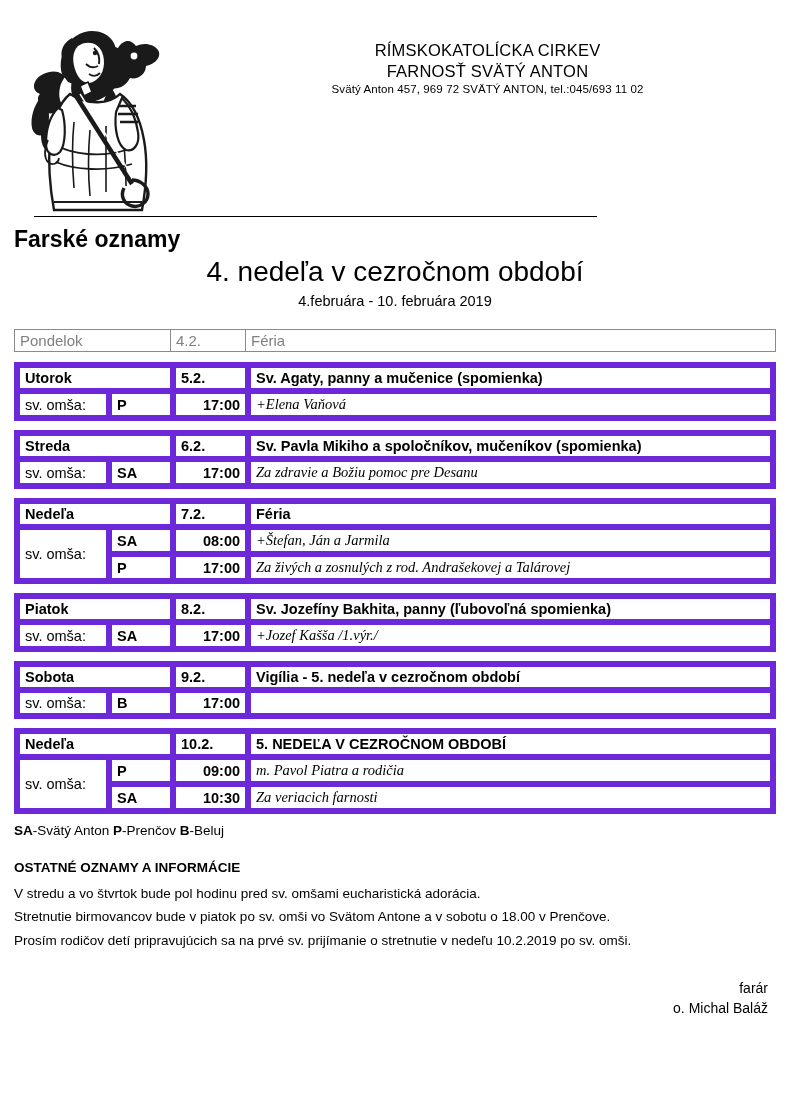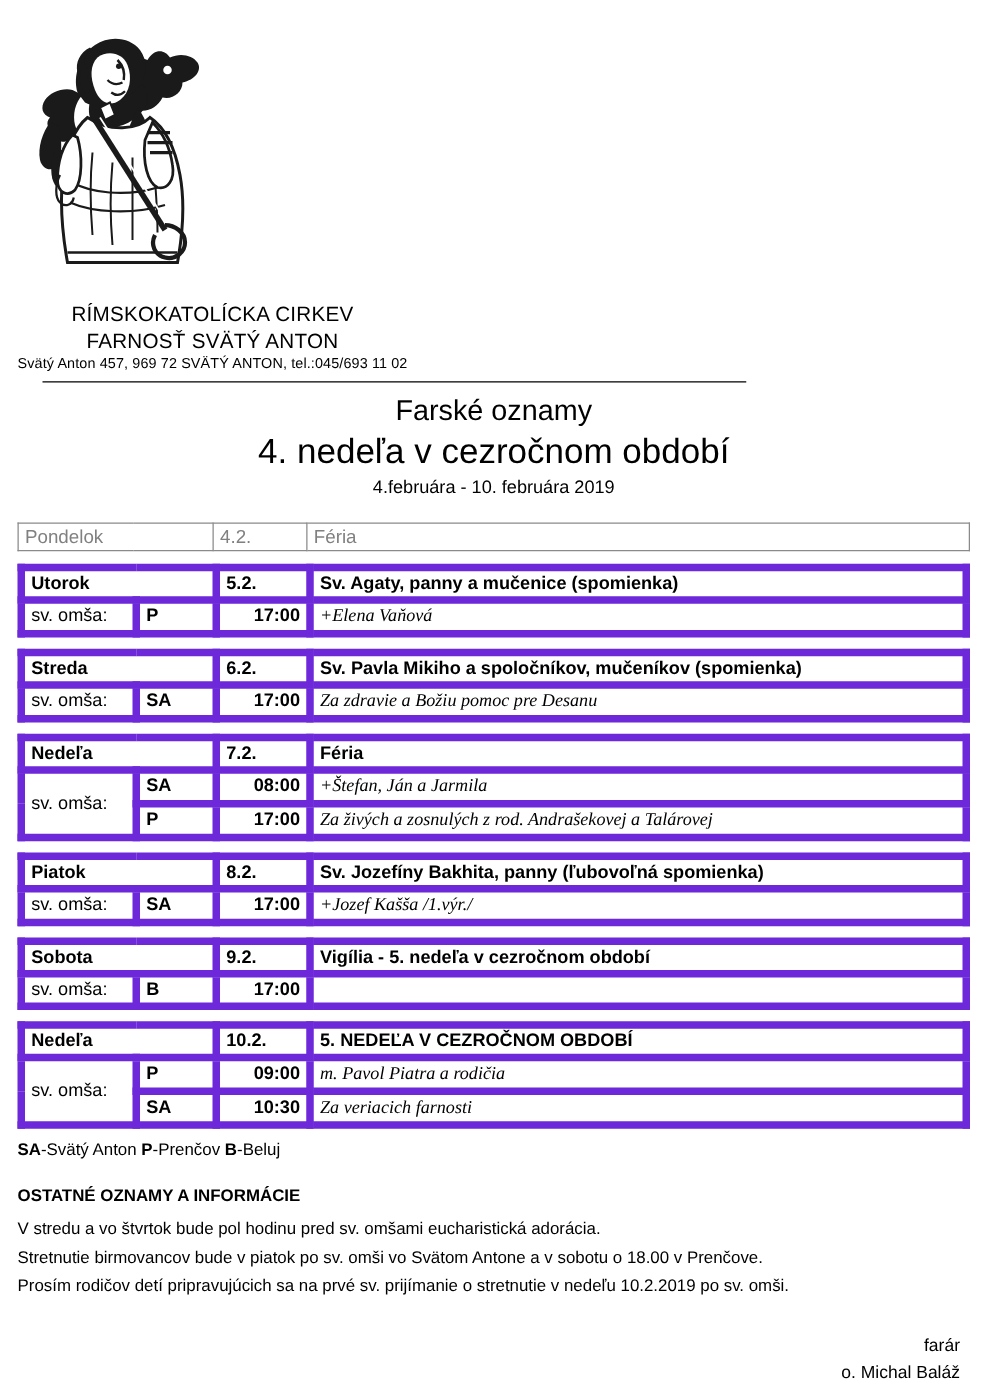--- a/index.html
+++ b/index.html
@@ -17,21 +17,20 @@
   }
 
   
   .sheet {
     padding: 10px 14px 0 14px;
     box-sizing: border-box;
   }
   .masthead {
     display: flex;
     align-items: flex-start;
-    flex-direction: column;
   }
   .logo-box {
     width: 185px;
     flex: 0 0 185px;
     padding-top: 2px;
   }
   .logo-box svg { display: block; }
 
   .org-block {
     flex: 1 1 auto;
@@ -55,21 +54,21 @@
   }
   .rule {
     border: 0;
     border-top: 1.6px solid #000;
     margin: 4px 0 8px 20px;
     width: 563px;
   }
   .doc-title {
     font-size: 23px;
     line-height: 1.28;
-    text-align: center;
+    font-weight: bold;
   }
   .doc-subtitle {
     font-size: 28px;
     line-height: 1.28;
     text-align: center;
   }
   .doc-range {
     font-size: 14.5px;
     text-align: center;
     margin-top: 3px;

